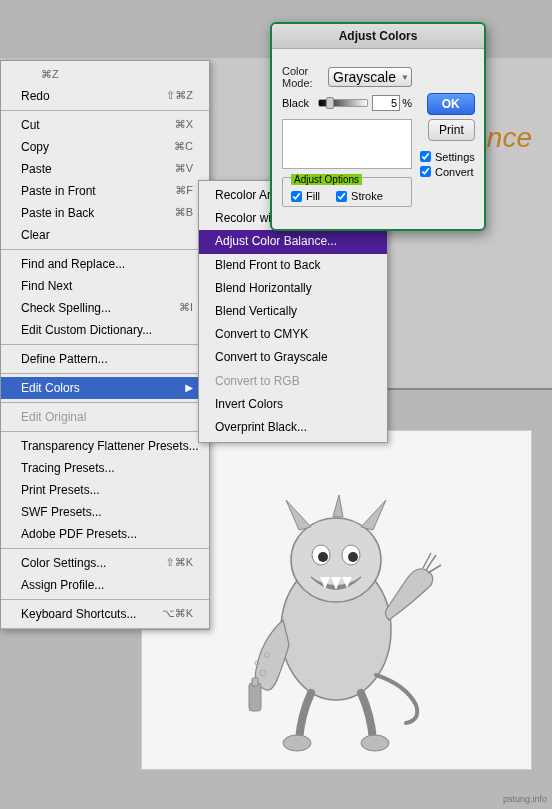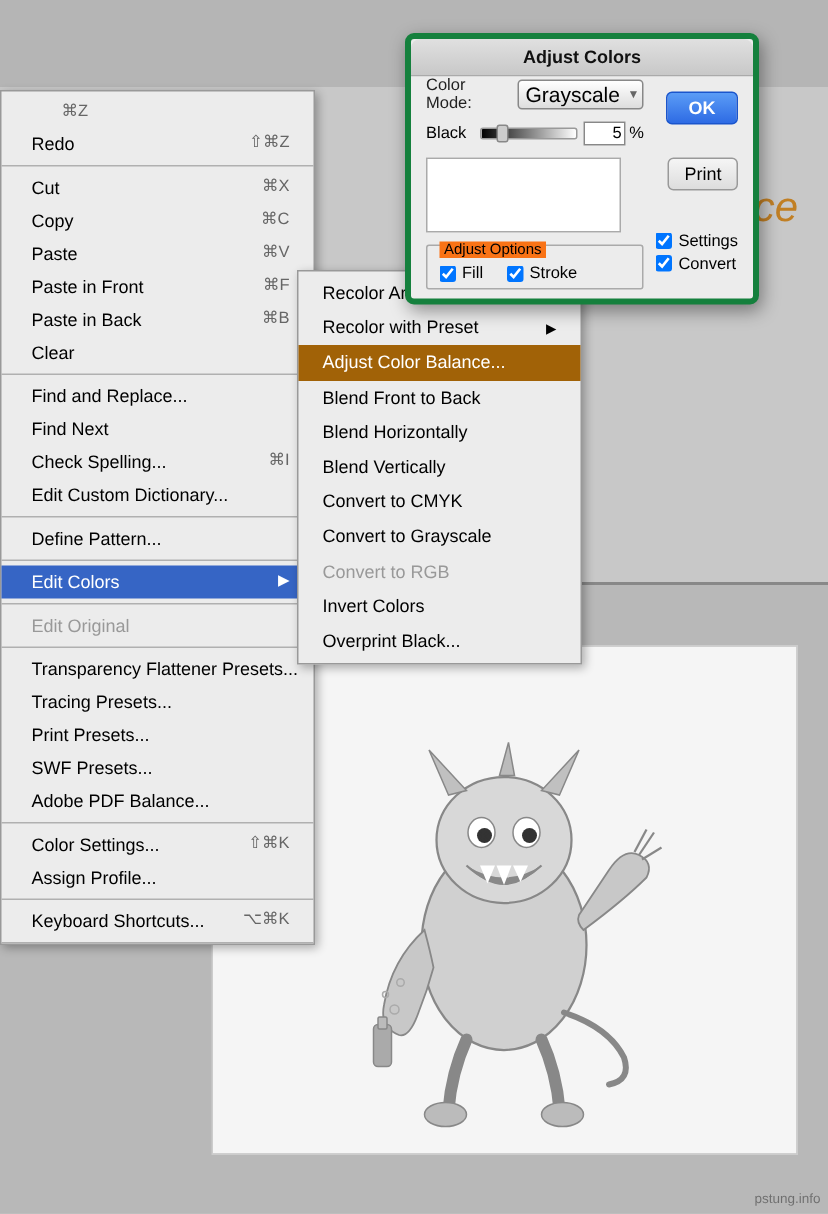--- a/index.html
+++ b/index.html
@@ -80,60 +80,60 @@
       align-items: center;
       padding: 2px 16px;
       font-size: 12px;
       line-height: 1.6;
       cursor: default;
       color: #000;
       white-space: nowrap;
     }
 
     .submenu-item.active {
-      background: #a16207;
+      background: #4c1d95;
       color: white;
     }
 
     .submenu-item.disabled {
       color: #999;
     }
 
     .submenu-item .sub-arrow {
       font-size: 9px;
       margin-left: auto;
     }
 
     
     .dialog {
       position: absolute;
       top: 22px;
       left: 270px;
-      width: 236px;
+      width: 216px;
       background: #ececec;
-      border: 4px solid #15803d;
+      border: 2px solid #15803d;
       border-radius: 6px;
       box-shadow: 2px 4px 12px rgba(0,0,0,0.4);
       z-index: 30;
       padding: 0;
     }
 
     .dialog-titlebar {
       background: linear-gradient(to bottom, #e0e0e0, #c8c8c8);
       border-radius: 6px 6px 0 0;
       text-align: center;
       font-size: 12px;
       font-weight: bold;
       padding: 5px 8px;
       border-bottom: 1px solid #aaa;
       color: #111;
     }
 
     .dialog-body {
-      padding: 0 10px;
+      padding: 16px 10px;
     }
 
     .dialog-row {
       display: flex;
       align-items: center;
       margin-bottom: 6px;
     }
 
     .dialog-label {
       font-size: 11px;
@@ -189,21 +189,20 @@
       cursor: pointer;
       margin-left: auto;
       margin-top: 4px;
     }
 
     .dialog-buttons {
       display: flex;
       flex-direction: column;
       align-items: flex-start;
       margin-left: 8px;
-      gap: 18px;
     }
 
     .black-row {
       display: flex;
       align-items: center;
       margin-bottom: 8px;
     }
 
     .black-label {
       font-size: 11px;
@@ -255,21 +254,21 @@
 
     .adjust-options {
       border: 1px solid #aaa;
       padding: 4px 8px;
       margin-top: 4px;
       border-radius: 2px;
     }
 
     .adjust-options-title {
       font-size: 10px;
-      background: #f97316;
+      background: #84cc16;
       position: relative;
       top: -10px;
       display: inline-block;
       padding: 0 3px;
     }
 
     .checkbox-row {
       display: flex;
       align-items: center;
       gap: 16px;
@@ -474,21 +473,21 @@
     <div class="menu-item">
       <span>Tracing Presets...</span>
     </div>
     <div class="menu-item">
       <span>Print Presets...</span>
     </div>
     <div class="menu-item">
       <span>SWF Presets...</span>
     </div>
     <div class="menu-item">
-      <span>Adobe PDF Balance...</span>
+      <span>Adobe PDF Presets...</span>
     </div>
   </div>
 
   <div class="menu-section">
     <div class="menu-item">
       <span>Color Settings...</span>
       <span class="shortcut">⇧⌘K</span>
     </div>
     <div class="menu-item">
       <span>Assign Profile...</span>

